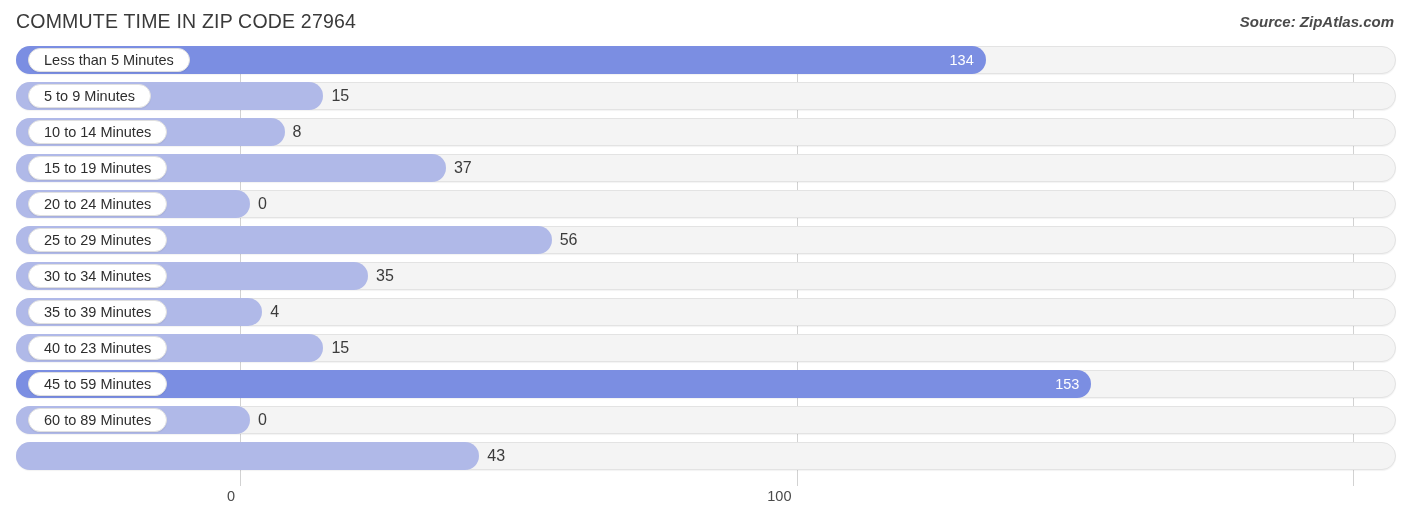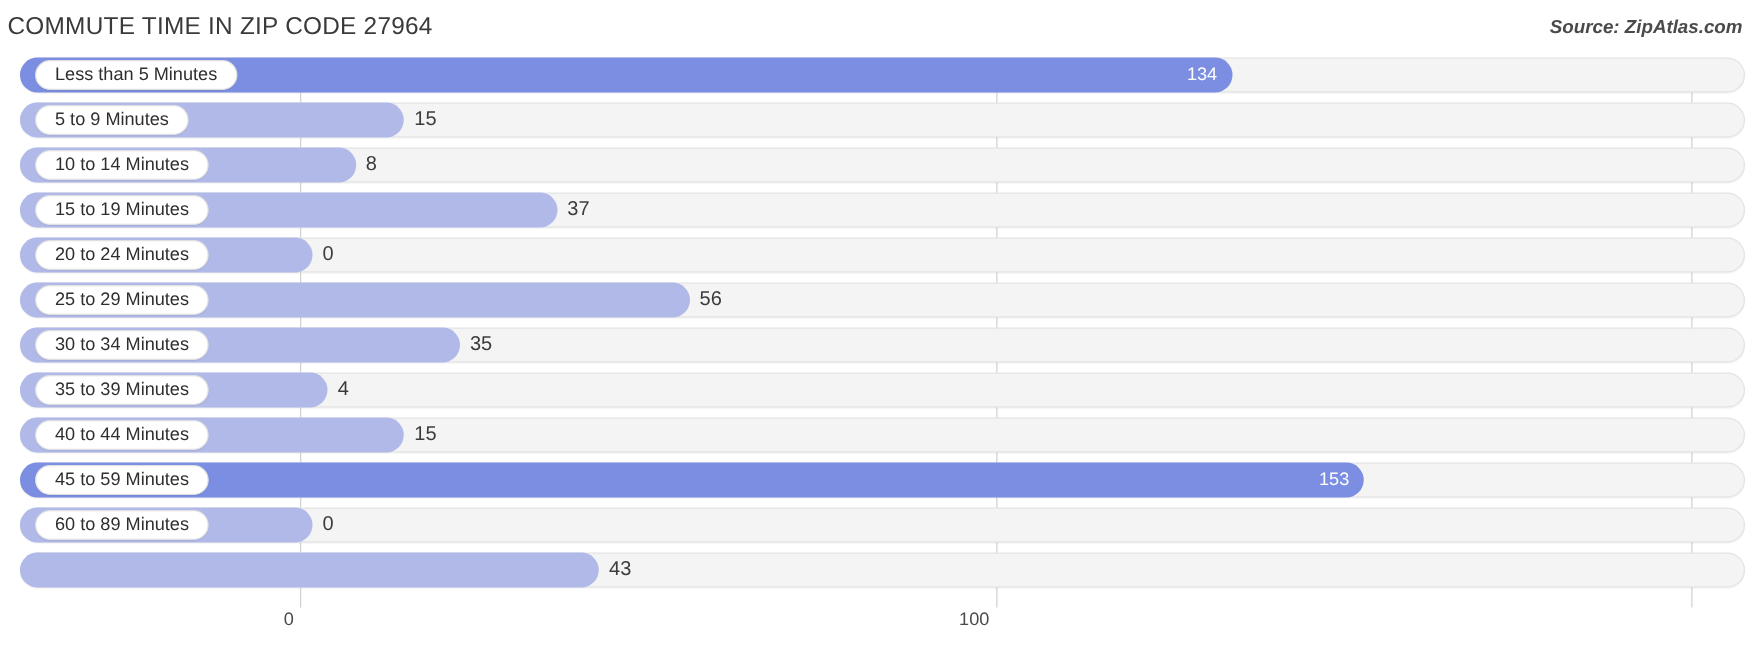--- a/index.html
+++ b/index.html
@@ -18,21 +18,21 @@
 
   
   .header {
     position: absolute;
     top: 0; left: 0;
     width: 1406px;
     height: 46px;
   }
   .chart-title {
     position: absolute;
-    left: 6px;
+    left: 16px;
     top: 10px;
     font-size: 19.5px;
     font-weight: 400;
     color: #3a3a3a;
     letter-spacing: 0.2px;
     white-space: nowrap;
   }
   .source-note {
     position: absolute;
     right: 12px;
@@ -240,21 +240,21 @@
         <div class="bar" style="width: 246.26px; background: rgb(176, 185, 232);"></div>
         <div class="pill">
           <span class="pill-label">35 to 39 Minutes</span>
         </div>
         <div class="value-out" style="left: 270.26px;">4</div>
       </div>
       <div class="row">
         <div class="track"></div>
         <div class="bar" style="width: 307.475px; background: rgb(176, 185, 232);"></div>
         <div class="pill">
-          <span class="pill-label">40 to 44 Minutes</span>
+          <span class="pill-label">40 to 23 Minutes</span>
         </div>
         <div class="value-out" style="left: 331.475px;">15</div>
       </div>
       <div class="row">
         <div class="track"></div>
         <div class="bar" style="width: 1075.44px; background: rgb(123, 142, 226);"></div>
         <div class="pill">
           <span class="pill-label">45 to 59 Minutes</span>
         </div>
         <div class="value-in" style="left: 1043.44px; width: 36px; justify-content: flex-end;">153</div>

